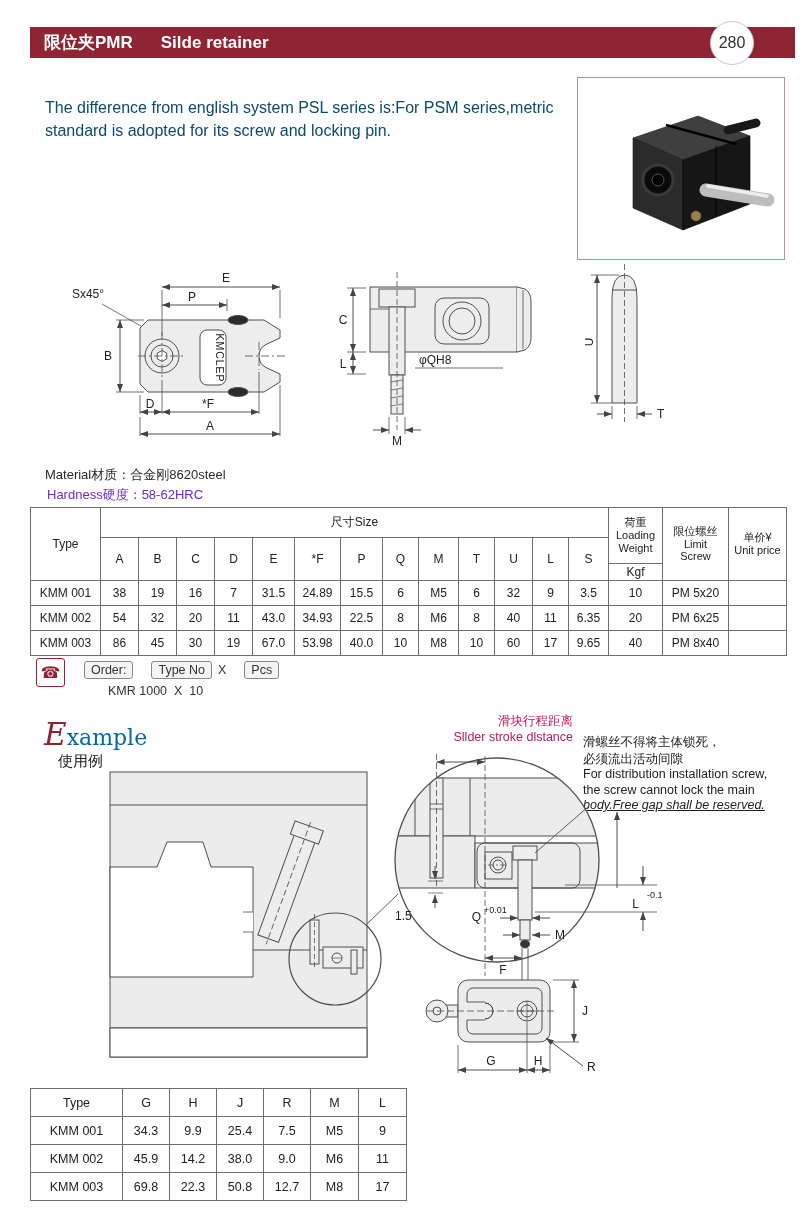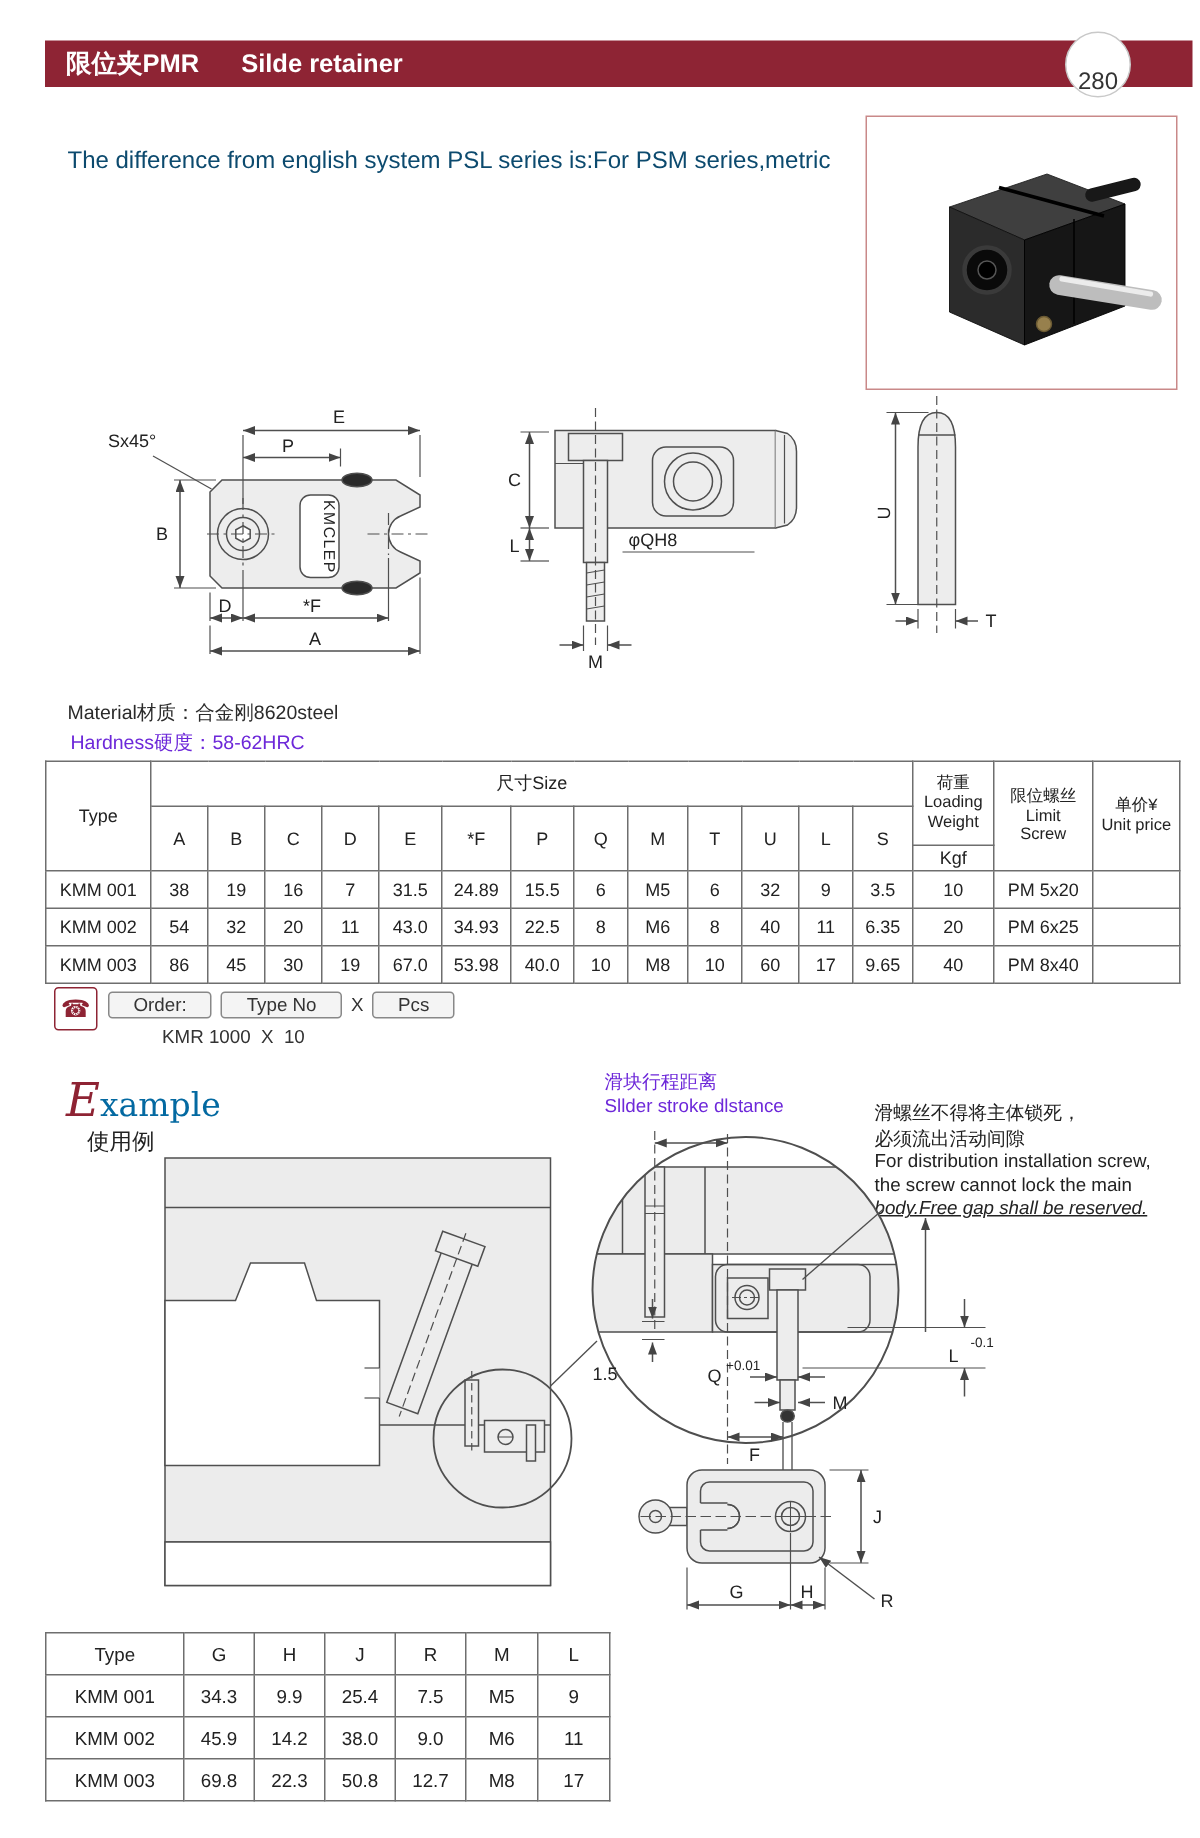--- a/index.html
+++ b/index.html
@@ -4,47 +4,47 @@
 <style>
   html,body{margin:0;padding:0;background:#fff;}
   .page{position:relative;width:800px;height:1225px;background:#fff;overflow:hidden;
         font-family:"Liberation Sans",sans-serif;color:#222;border-radius:12px;}
   .abs{position:absolute;}
   
   .hbar{left:30px;top:27px;width:765px;height:31px;background:#8e2434;display:flex;align-items:center;}
   .hbar .t1{color:#fff;font-size:17px;font-weight:bold;margin-left:14px;}
   .hbar .t2{color:#fff;font-size:17px;font-weight:bold;margin-left:28px;}
   .pgcirc{left:710px;top:21px;width:42px;height:42px;border-radius:50%;background:#fff;
-          border:1px solid #c9c9c9;display:flex;align-items:flex-end;justify-content:center;
+          border:1px solid #c9c9c9;display:flex;align-items:center;justify-content:center;
           font-size:16px;color:#333;}
   .intro-cn{left:45px;top:72px;font-size:13px;color:#2b2b2b;}
   .intro-en{left:45px;top:96px;font-size:16px;line-height:1.45;color:#0c4a6e;}
   .photo{left:577px;top:77px;width:206px;height:181px;border:1px solid #c98989;background:#fff;}
   .mat{left:45px;top:466px;font-size:13px;color:#2b2b2b;}
   .hard{left:47px;top:486px;font-size:13px;color:#6d28d9;text-align:center;}
   
   table{border-collapse:collapse;background:#fff;}
   .sizetbl{left:30px;top:507px;width:756px;table-layout:fixed;font-size:12px;}
   .sizetbl th,.sizetbl td{border:1px solid #6e6e6e;text-align:center;font-weight:normal;padding:0;color:#222;}
   .sizetbl{border:1.5px solid #555;}
   .pre{white-space:pre-line;font-size:11px;line-height:1.18;}
   .btbl{left:30px;top:1088px;width:376px;table-layout:fixed;font-size:12.5px;border:1.5px solid #555;}
   .btbl th,.btbl td{border:1px solid #6e6e6e;text-align:center;font-weight:normal;padding:0;height:27px;color:#222;}
   
   .phonebox{left:36px;top:658px;width:27px;height:27px;border:1.5px solid #8e2434;border-radius:3px;
             display:flex;align-items:center;justify-content:center;color:#8e2434;font-size:16px;}
   .orderline{left:72px;top:661px;font-size:12.5px;display:flex;align-items:center;gap:6px;color:#333;}
-  .obox{border:1px solid #888;border-radius:3px;padding:1px 16px;background:#f4f4f4;}
+  .obox{border:1px solid #888;border-radius:3px;padding:1px 6px;background:#f4f4f4;margin-left:12px;}
   .ordersample{left:108px;top:684px;font-size:12.5px;color:#333;white-space:pre;}
   
   .extitle{left:44px;top:716px;font-family:"DejaVu Serif",serif;}
   .extitle .big{font-size:31px;font-style:italic;color:#8e2333;}
   .extitle .rest{font-size:22px;color:#0369a1;}
   .exsub{left:58px;top:752px;font-size:15px;color:#222;}
-  .ann-stroke{left:403px;top:713px;width:170px;text-align:left;font-size:12.5px;line-height:1.3;color:#6d28d9;}
+  .ann-stroke{left:403px;top:713px;width:170px;text-align:right;font-size:12.5px;line-height:1.3;color:#be185d;}
   .ann-cn{left:583px;top:734px;font-size:12.5px;line-height:1.35;color:#222;}
   .ann-en{left:583px;top:767px;width:214px;font-size:12.5px;line-height:1.25;color:#222;}
   .ann-en .u{text-decoration:underline;font-style:italic;}
   svg{font-family:"Liberation Sans",sans-serif;}
   svg text{font-size:12px;fill:#222;}
   .sm{font-size:9px;}
 </style>
 </head>
 <body>
 
@@ -53,20 +53,21 @@
   <div class="abs hbar">
     <span class="t1">限位夹PMR</span>
     <span class="t2">Silde retainer</span>
   </div>
   <div class="abs pgcirc">
     <span>280</span>
   </div>
 
   <div class="abs intro-en">
     <div>The difference from english system PSL series is:For PSM series,metric</div>
+    <div>standard is adopted for its screw and locking pin.</div>
   </div>
 
   <div class="abs photo">
     <svg width="204" height="179" viewBox="0 0 204 179">
       <g>
         <polygon points="55,60 120,38 172,58 105,82" fill="#3f3f3f" stroke="#222" stroke-width="0.6"></polygon>
         <polygon points="55,60 105,82 105,152 55,130" fill="#2b2b2b" stroke="#111" stroke-width="0.6"></polygon>
         <polygon points="105,82 172,58 172,126 105,152" fill="#161616" stroke="#000" stroke-width="0.6"></polygon>
         <line x1="88" y1="47" x2="158" y2="66" stroke="#000" stroke-width="2.5"></line>
         <line x1="138" y1="68" x2="138" y2="138" stroke="#000" stroke-width="1"></line>

